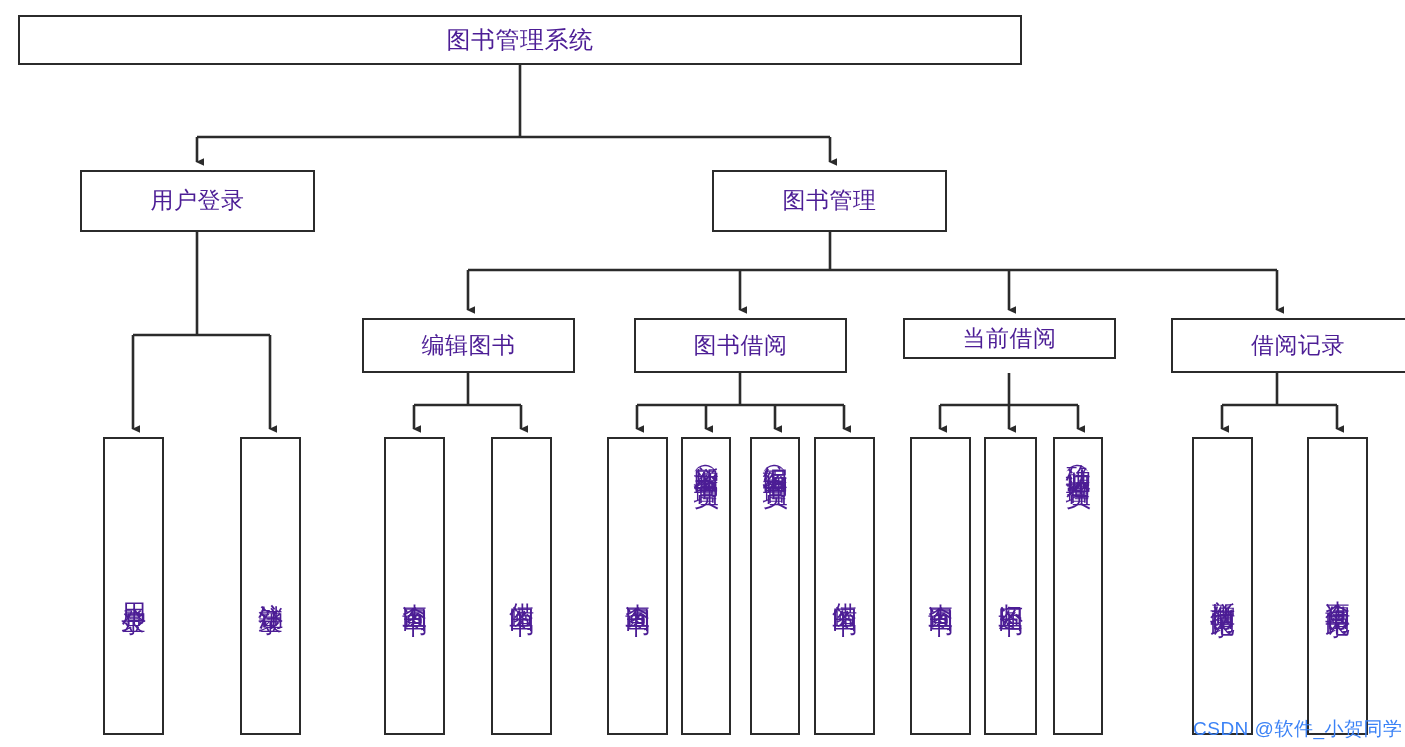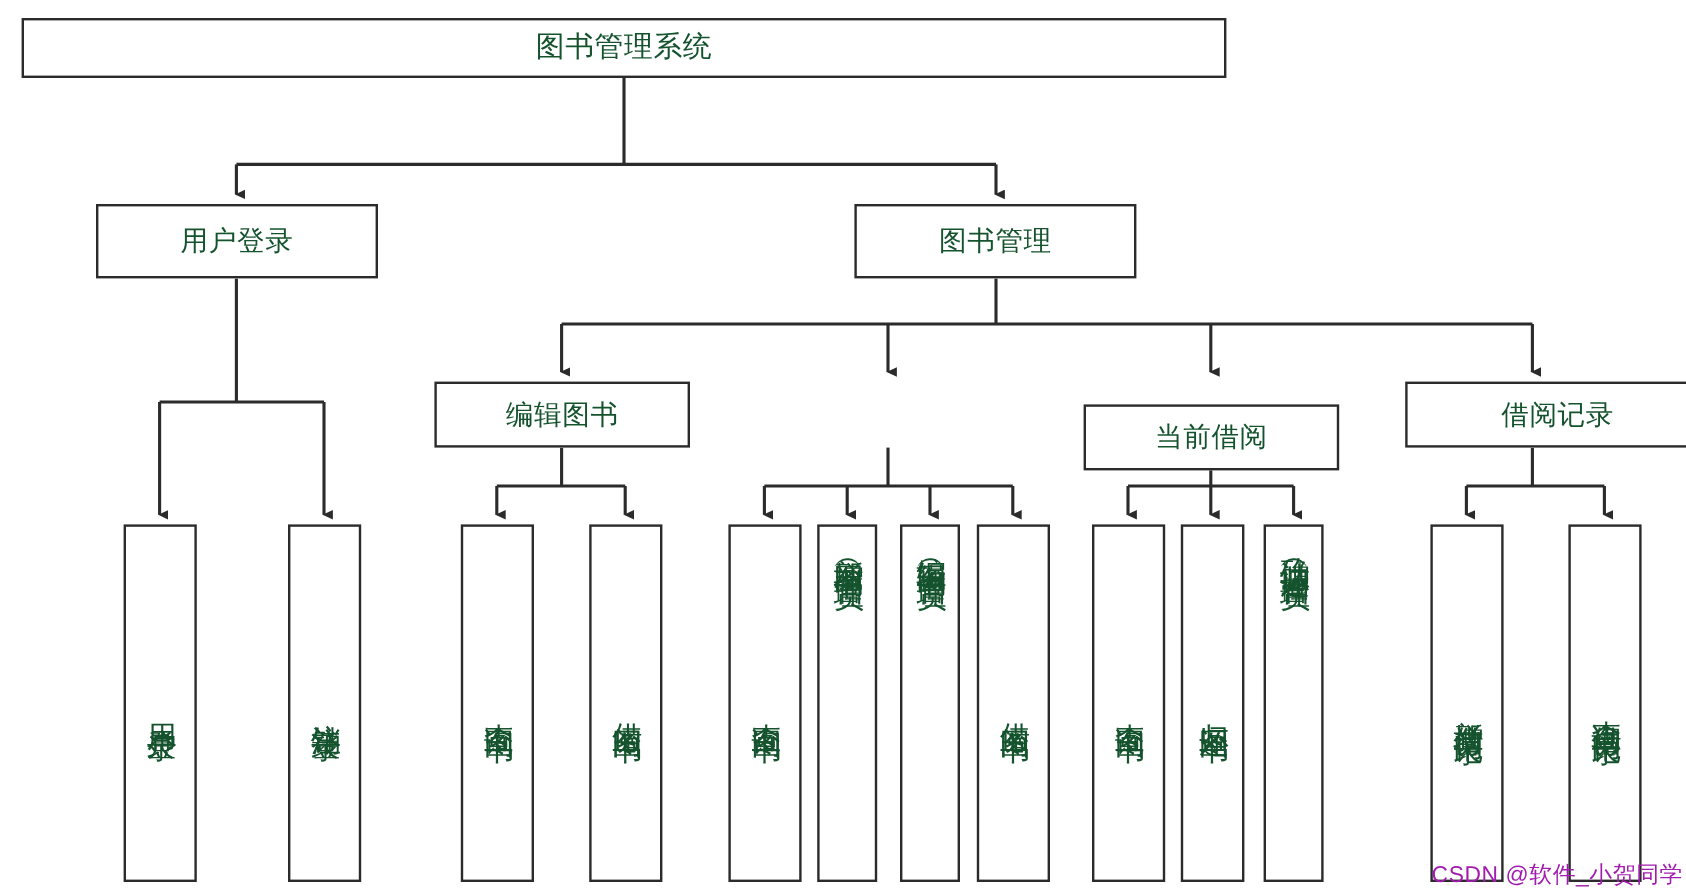--- a/index.html
+++ b/index.html
@@ -27,21 +27,21 @@
     pointer-events: none;
   }
   .node {
     position: absolute;
     box-sizing: border-box;
     border: 2.5px solid #2b2b2b;
     background: #ffffff;
     display: flex;
     align-items: center;
     justify-content: center;
-    color: #14532d;
+    color: #4c1d95;
   }
   .node-label {
     display: block;
     text-align: center;
     line-height: 1.28;
     white-space: nowrap;
   }
   
   .node.horiz .node-label {
     font-size: 23px;
@@ -63,21 +63,21 @@
     line-height: 1.1;
     letter-spacing: 3px;
     white-space: nowrap;
   }
   .node.vert.mid .node-label {
     align-self: center;
   }
   .watermark {
     position: absolute;
     font-size: 19px;
-    color: #a21caf;
+    color: #3b82f6;
     white-space: nowrap;
     letter-spacing: 0.5px;
     user-select: none;
   }
 </style>
 </head>
 <body>
 
 <div id="diagram-root">
 
@@ -138,21 +138,24 @@
   <div class="node horiz" style="left:80px; top:170px; width:235px; height:62px;">
     <span class="node-label">用户登录</span>
   </div>
   <div class="node horiz" style="left:712px; top:170px; width:235px; height:62px;">
     <span class="node-label">图书管理</span>
   </div>
 
   <div class="node horiz" style="left:362px; top:318px; width:213px; height:55px;">
     <span class="node-label">编辑图书</span>
   </div>
-  <div class="node horiz" style="left:903px; top:318px; width:213px; height:55px;margin-top:19px;">
+  <div class="node horiz" style="left:634px; top:318px; width:213px; height:55px;">
+    <span class="node-label">图书借阅</span>
+  </div>
+  <div class="node horiz" style="left:903px; top:318px; width:213px; height:41px;">
     <span class="node-label">当前借阅</span>
   </div>
   <div class="node horiz" style="left:1171px; top:318px; width:254px; height:55px;">
     <span class="node-label">借阅记录</span>
   </div>
 
   <div class="node vert mid" style="left:103px; top:437px; width:61px; height:298px;">
     <span class="node-label">用户登录</span>
   </div>
   <div class="node vert mid" style="left:240px; top:437px; width:61px; height:298px;">

